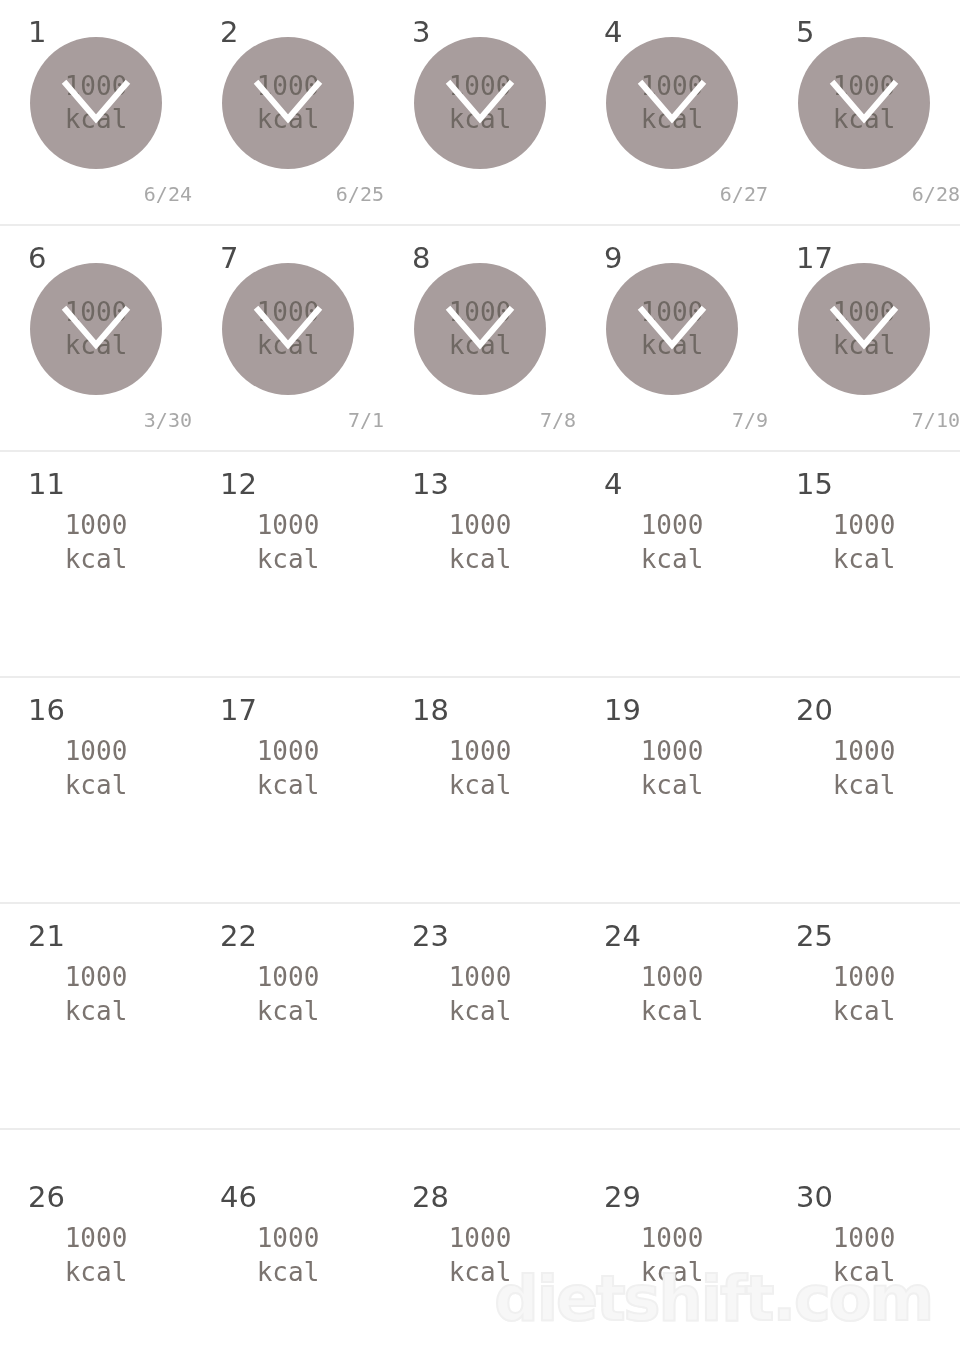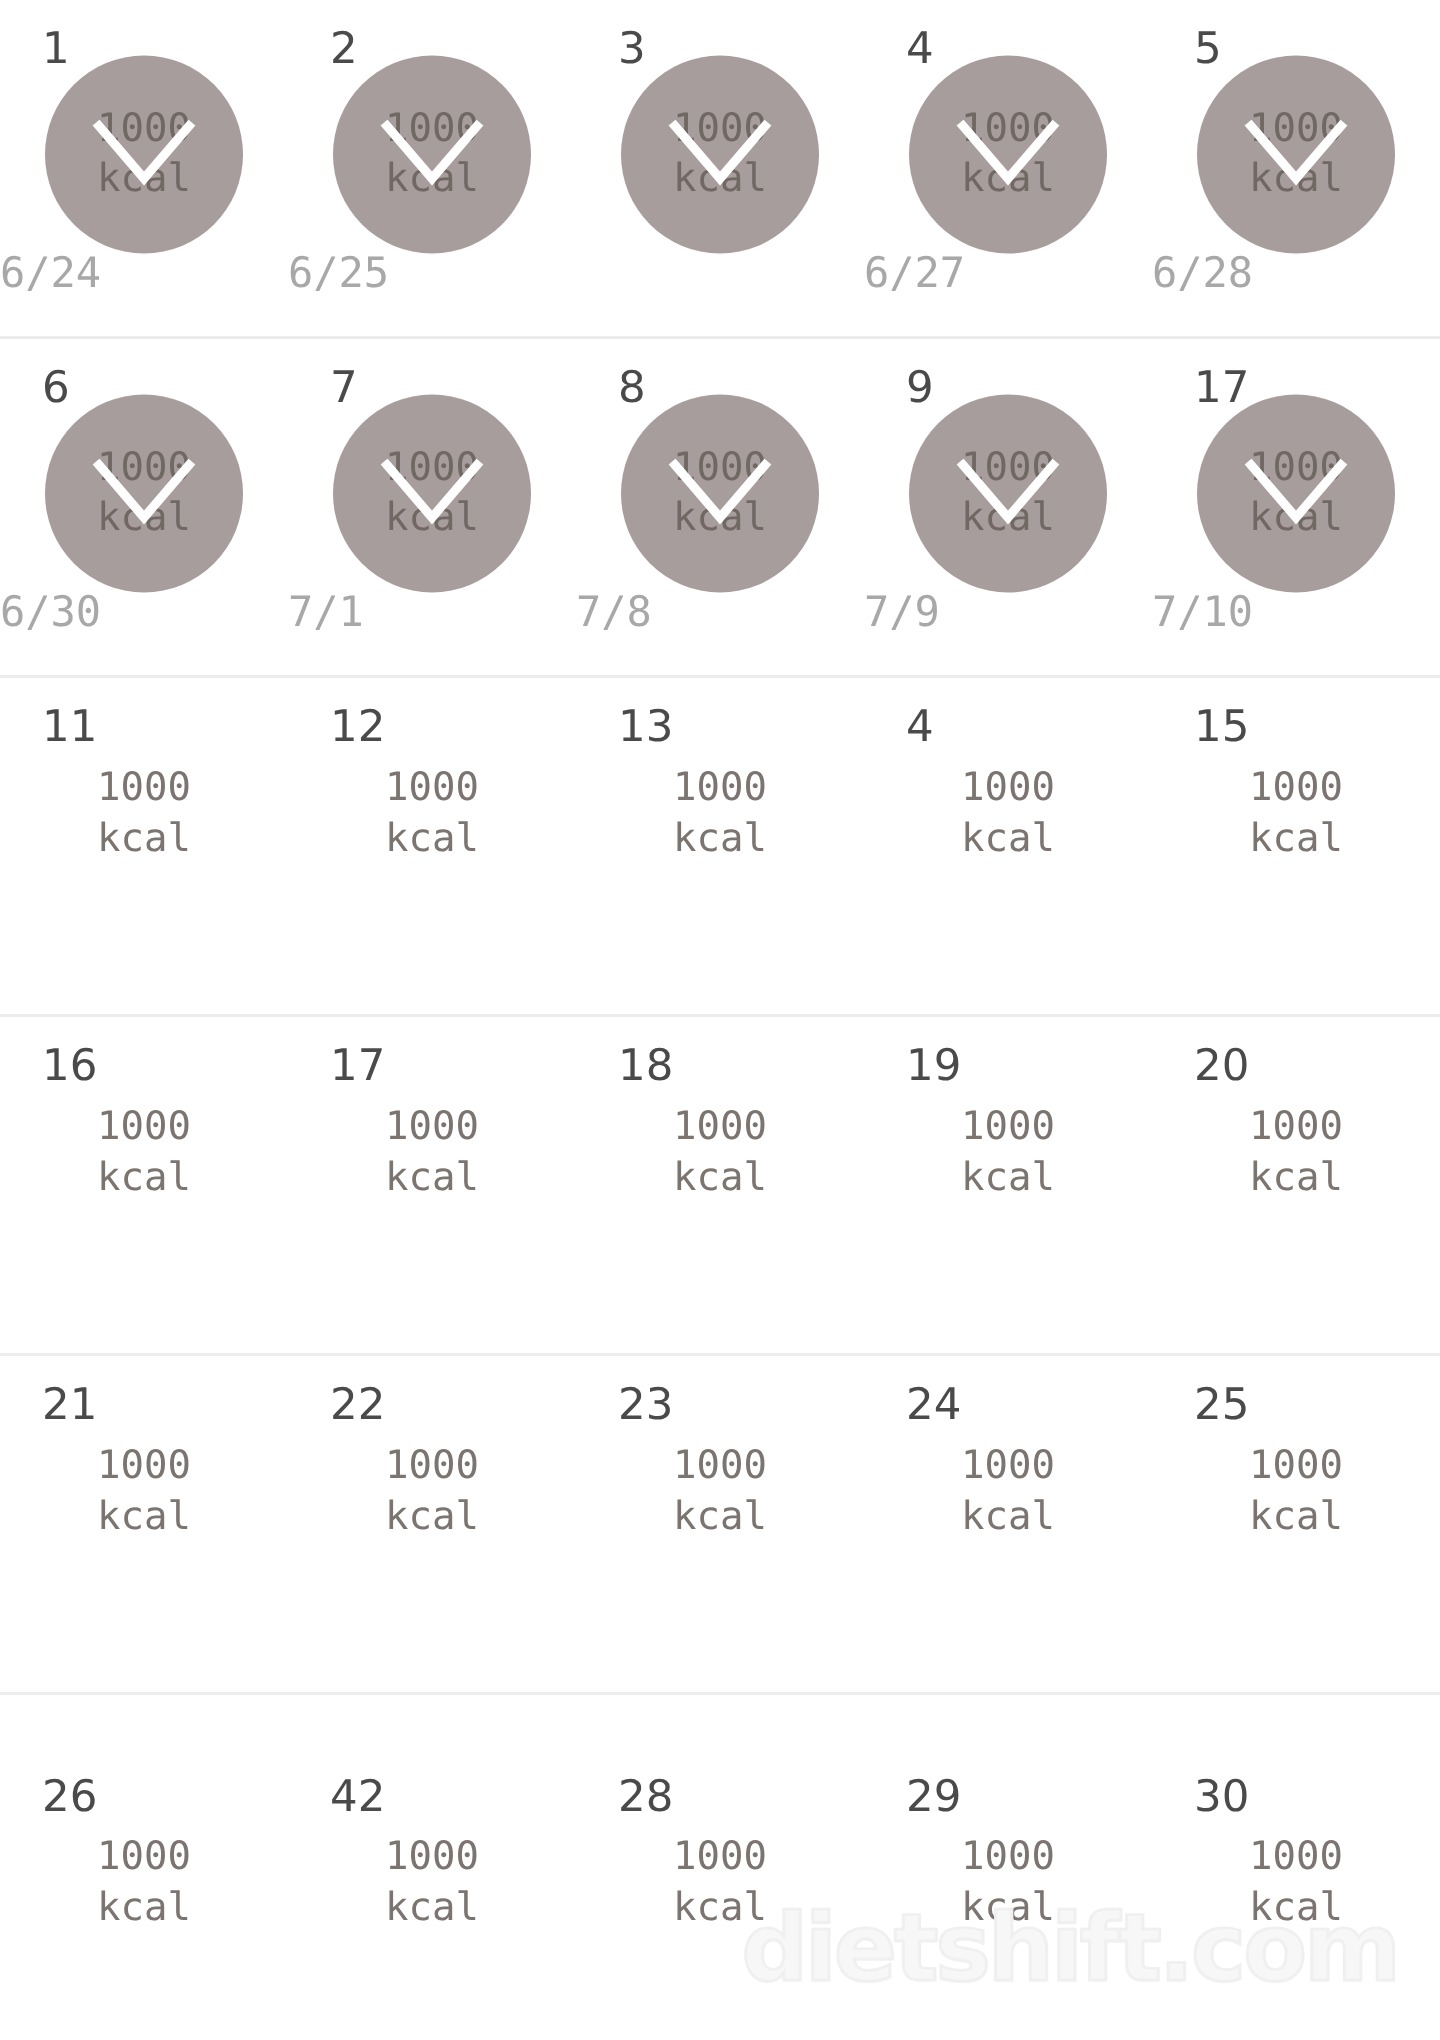--- a/index.html
+++ b/index.html
@@ -93,24 +93,24 @@
     width: 132px;
     height: 132px;
     z-index: 3;
     pointer-events: none;
   }
 
   .date-label {
     position: absolute;
     left: 0;
     right: 0;
-    top: 165px;
-    text-align: left;
+    top: 177px;
+    text-align: right;
     font-family: "DejaVu Sans Mono", monospace;
-    font-size: 28px;
+    font-size: 20px;
     line-height: 34px;
     color: #a8a8a8;
     letter-spacing: 0px;
     z-index: 2;
   }
 
   
   .plain-label {
     position: absolute;
     left: 30px;
@@ -220,21 +220,21 @@
       <div class="cal-cell">
         <div class="day-number">6</div>
         <div class="disc"></div>
         <div class="disc-label">
           <div class="kv">1000</div>
           <div class="kv">kcal</div>
         </div>
         <svg class="check-mark" viewBox="0 0 132 132">
           <path d="M 36 47 L 66 82 L 96 47" fill="none" stroke="#ffffff" stroke-width="6" stroke-linecap="square" stroke-linejoin="miter"></path>
         </svg>
-        <div class="date-label">6/30</div>
+        <div class="date-label">3/30</div>
       </div>
       <div class="cal-cell">
         <div class="day-number">7</div>
         <div class="disc"></div>
         <div class="disc-label">
           <div class="kv">1000</div>
           <div class="kv">kcal</div>
         </div>
         <svg class="check-mark" viewBox="0 0 132 132">
           <path d="M 36 47 L 66 82 L 96 47" fill="none" stroke="#ffffff" stroke-width="6" stroke-linecap="square" stroke-linejoin="miter"></path>
@@ -391,21 +391,21 @@
     </div>
     <div class="cal-row last-row">
       <div class="cal-cell">
         <div class="day-number">26</div>
         <div class="plain-label">
           <div class="kv">1000</div>
           <div class="kv">kcal</div>
         </div>
       </div>
       <div class="cal-cell">
-        <div class="day-number">42</div>
+        <div class="day-number">46</div>
         <div class="plain-label">
           <div class="kv">1000</div>
           <div class="kv">kcal</div>
         </div>
       </div>
       <div class="cal-cell">
         <div class="day-number">28</div>
         <div class="plain-label">
           <div class="kv">1000</div>
           <div class="kv">kcal</div>

